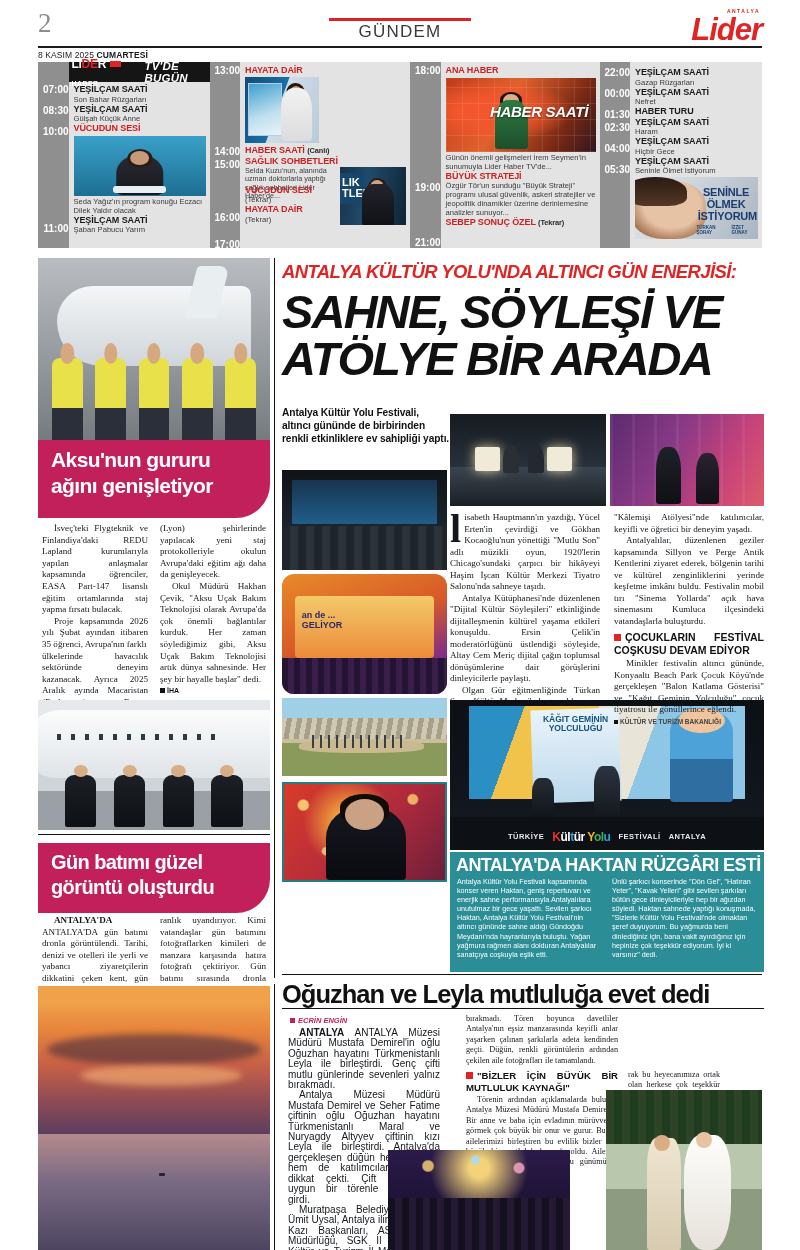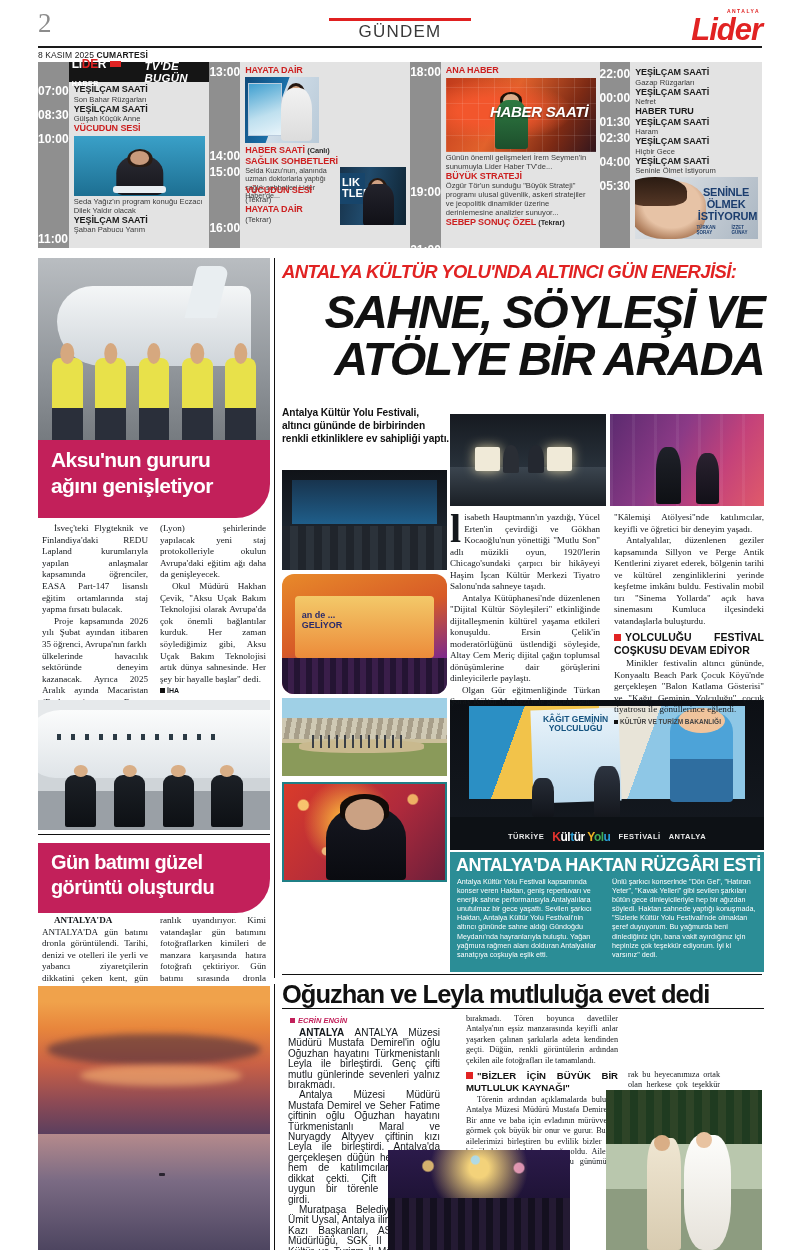--- a/index.html
+++ b/index.html
@@ -29,22 +29,22 @@
   .date-line { position:absolute; left:38px; top:50px; font-family:"Liberation Sans",sans-serif;
                font-size:8.5px; color:#1a1a1a; letter-spacing:.1px; }
   .date-line b { font-weight:bold; }
   .head-rule2 { position:absolute; left:38px; top:62px; width:724px; height:1.2px; background:#1a1a1a; }
 
   
   .tvguide { position:absolute; left:38px; top:62px; width:724px; height:186px;
              background:#d9d9d9; display:flex; }
   .tvcol { position:relative; height:186px; }
   .tv-times { width:34px; background:#8f8f8f; color:#fff; padding-top:1px; }
-  .tv-times .t { font-family:"Liberation Sans",sans-serif; font-weight:bold; font-size:12px;
-                 color:#ffffff; text-align:left; }
+  .tv-times .t { font-family:"Liberation Sans",sans-serif; font-weight:bold; font-size:10px;
+                 color:#ffffff; text-align:right; }
   .tv-body { background:#e3e3e3; padding:2px 4px 0 5px; position:relative; }
   .tv-hdr { background:#151515; height:20px; display:flex; align-items:center; padding-left:3px;
             margin:-2px -4px 2px -5px; }
   .hdr-logo { display:inline-block; }
   .hdr-logo .l1 { font-family:"Liberation Sans",sans-serif; font-weight:bold; font-size:12px;
                   color:#fff; letter-spacing:-.3px; line-height:11px; }
   .hdr-logo .l1 .d { color:#e12323; }
   .hdr-logo .l2 { font-family:"Liberation Sans",sans-serif; font-weight:bold; font-size:7px;
                   color:#fff; letter-spacing:.4px; line-height:8px; padding-left:14px; }
   .hdr-logo .l2 .sq { display:inline-block; width:11px; height:6px; background:#e12323;
@@ -129,21 +129,21 @@
   .poster .pn { position:absolute; bottom:6%; left:50%; width:52%; display:flex;
      justify-content:space-between; font-family:"Liberation Sans",sans-serif;
      font-size:4.5px; color:#1b3d6e; font-weight:bold;}
 
   
   .kicker { position:absolute; left:282px; top:262px; width:480px;
      font-family:"Liberation Sans",sans-serif; font-weight:bold; font-style:italic;
      font-size:18.5px; color:#e12323; letter-spacing:-.6px; line-height:20px; }
   .bighead { position:absolute; left:282px; top:288px; width:482px;
      font-family:"Liberation Sans",sans-serif; font-weight:bold; font-style:italic;
-     font-size:47px; color:#111; letter-spacing:-1.8px; line-height:47px;text-align:right; }
+     font-size:47px; color:#111; letter-spacing:-1.8px; line-height:47px; }
   .spot { position:absolute; left:282px; top:406px; width:168px;
      font-family:"Liberation Sans",sans-serif; font-weight:bold; font-size:10.2px;
      color:#111; line-height:13px; letter-spacing:-.1px; }
 
   
   .hangar { position:absolute; left:38px; top:258px; width:232px; height:200px;
      background:linear-gradient(#b9bdc1,#8f9499 58%, #6f7479);
      overflow:hidden; }
   .hangar .plane { position:absolute; left:8%; top:14%; width:84%; height:40%;
      background:linear-gradient(#f4f6f7,#cfd5da); border-radius:40px 10px 8px 50px; }
@@ -621,21 +621,21 @@
       <span class="bn1">ANTALYA</span>
     </div>
   </div>
 
   <div class="art-body">
     <p class="dropcap" style="text-indent:0;">lisabeth Hauptmann'ın yazdığı, Yücel Erten'in çevirdiği ve Gökhan Kocaoğlu'nun yönettiği "Mutlu Son" adlı müzikli oyun, 1920'lerin Chicago'sundaki çarpıcı bir hikâyeyi Haşim İşcan Kültür Merkezi Tiyatro Salonu'nda sahneye taşıdı.</p>
     <p>Antalya Kütüphanesi'nde düzenlenen "Dijital Kültür Söyleşileri" etkinliğinde dijitalleşmenin kültürel yaşama etkileri konuşuldu. Ersin Çelik'in moderatörlüğünü üstlendiği söyleşide, Altay Cem Meriç dijital çağın toplumsal dönüşümlerine dair görüşlerini dinleyicilerle paylaştı.</p>
     <p>Olgan Gür eğitmenliğinde Türkan Şoray Kültür Merkezi'nde gerçekleşen</p>
     <p style="text-indent:0;">"Kâlemişi Atölyesi"nde katılımcılar, keyifli ve öğretici bir deneyim yaşadı.</p>
     <p>Antalyalılar, düzenlenen geziler kapsamında Sillyon ve Perge Antik Kentlerini ziyaret ederek, bölgenin tarihi ve kültürel zenginliklerini yerinde keşfetme imkânı buldu. Festivalin mobil tırı "Sinema Yollarda" açık hava sinemasını Kumluca ilçesindeki vatandaşlarla buluşturdu.</p>
-    <p class="subhead"><span class="sq"></span><span>YOLCULUĞU FESTİVAL COŞKUSU DEVAM EDİYOR</span></p>
+    <p class="subhead"><span class="sq"></span><span>ÇOCUKLARIN FESTİVAL COŞKUSU DEVAM EDİYOR</span></p>
     <p>Minikler festivalin altıncı gününde, Konyaaltı Beach Park Çocuk Köyü'nde gerçekleşen "Balon Katlama Gösterisi" ve "Kağıt Geminin Yolculuğu" çocuk tiyatrosu ile gönüllerince eğlendi.</p>
     <p class="tag"><span class="sq"></span><span>KÜLTÜR VE TURİZM BAKANLIĞI</span></p>
   </div>
 
   <div class="tealbox">
     <div class="h">ANTALYA'DA HAKTAN RÜZGÂRI ESTİ</div>
     <div class="cols">
       <p>Antalya Kültür Yolu Festivali kapsamında konser veren Haktan, geniş repertuvarı ve enerjik sahne performansıyla Antalyalılara unutulmaz bir gece yaşattı. Sevilen şarkıcı Haktan, Antalya Kültür Yolu Festivali'nin altıncı gününde sahne aldığı Gündoğdu Meydanı'nda hayranlarıyla buluştu. Yağan yağmura rağmen alanı dolduran Antalyalılar sanatçıya coşkuyla eşlik etti.</p>
       <p>Ünlü şarkıcı konserinde "Dön Gel", "Hatıran Yeter", "Kavak Yelleri" gibi sevilen şarkıları bütün gece dinleyicileriyle hep bir ağızdan söyledi. Haktan sahnede yaptığı konuşmada, "Sizlerle Kültür Yolu Festivali'nde olmaktan şeref duyuyorum. Bu yağmurda beni dinlediğiniz için, bana vakit ayırdığınız için hepinize çok teşekkür ediyorum. İyi ki varsınız" dedi.</p>
     </div>

